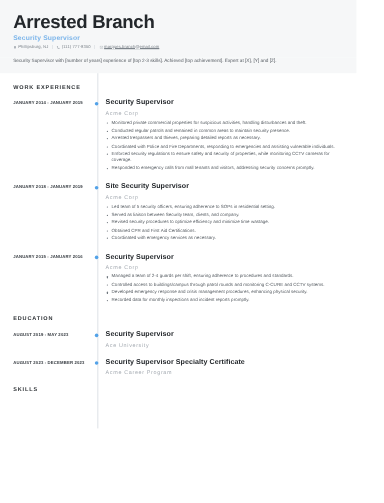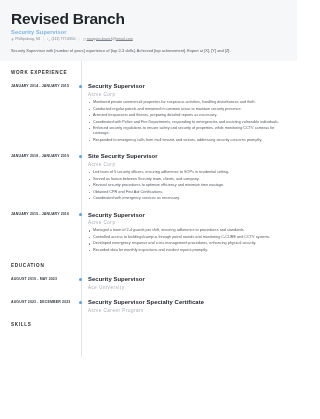--- a/index.html
+++ b/index.html
@@ -185,21 +185,21 @@
 
   .edu-entry { margin-bottom: 9.5px; }
   .skills-section .section-title { margin-bottom: 0; }
 </style>
 </head>
 <body>
 
 <div class="page">
 
   <div class="header">
-    <div class="name">Revised Branch</div>
+    <div class="name">Arrested Branch</div>
     <div class="role">Security Supervisor</div>
     <div class="contact-row">
 
       <span class="contact-item">
         <span class="c-ico">
           <svg viewBox="0 0 24 24" fill="currentColor">
               <path d="M12 2a7 7 0 0 0-7 7c0 5 7 13 7 13s7-8 7-13a7 7 0 0 0-7-7zm0 9.5A2.5 2.5 0 1 1 12 6a2.5 2.5 0 0 1 0 5.5z"></path>
             </svg>
         </span>
         <span>Phillipsburg, NJ</span>

